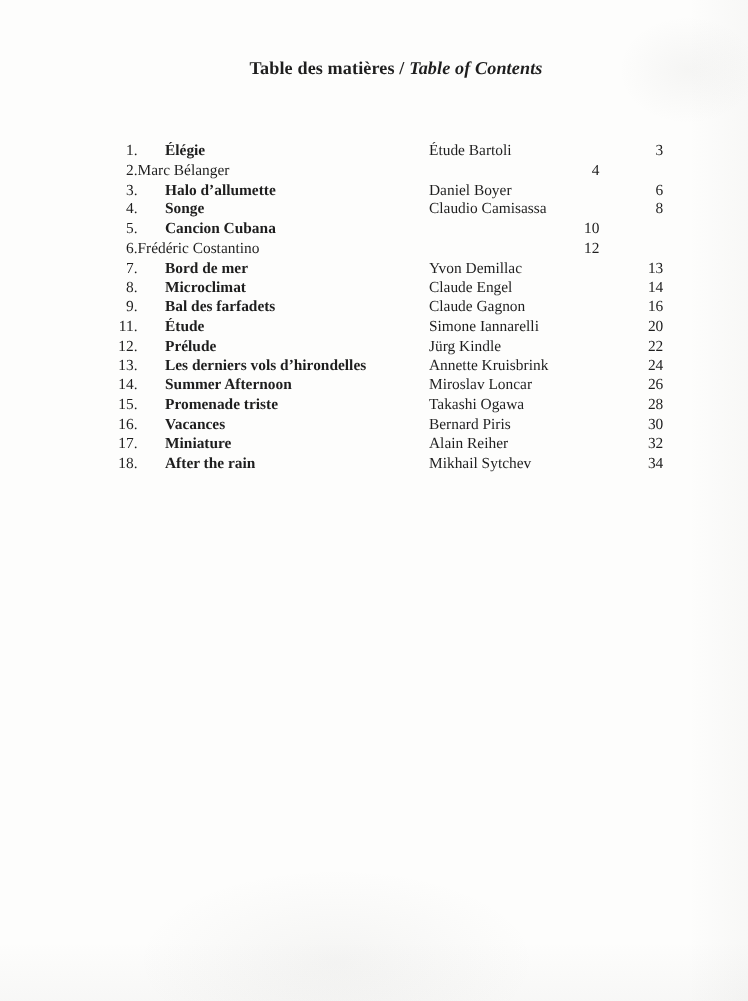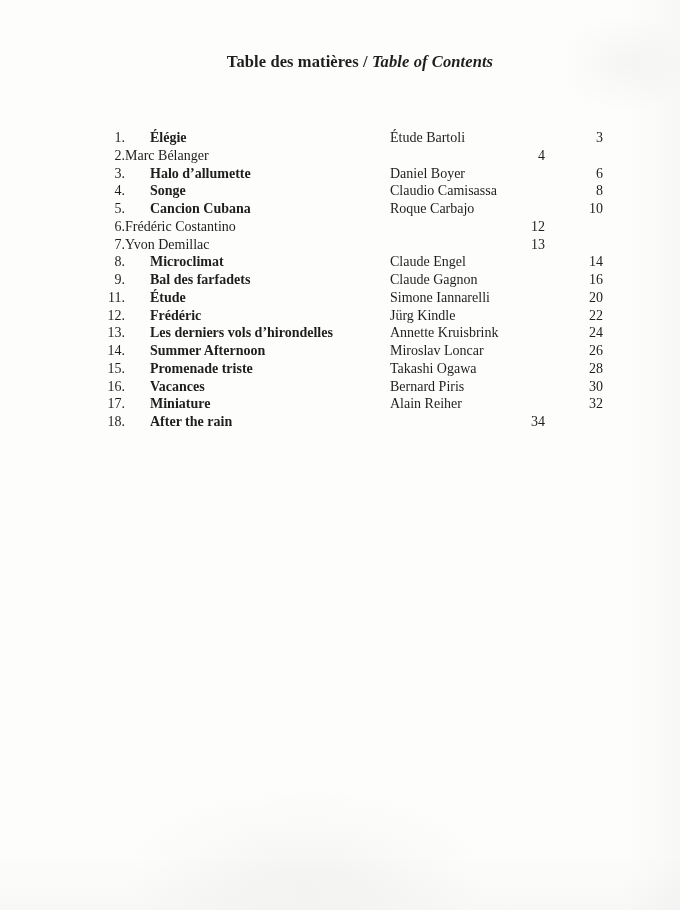--- a/index.html
+++ b/index.html
@@ -100,32 +100,32 @@
   <div class="toc-row">
     <div class="cell-num">4.</div>
     <div class="cell-title">Songe</div>
     <div class="cell-composer">Claudio Camisassa</div>
     <div class="cell-page">8</div>
   </div>
 
   <div class="toc-row">
     <div class="cell-num">5.</div>
     <div class="cell-title">Cancion Cubana</div>
-    <div class="cell-composer">Roque Carbajo</div>
     <div class="cell-page">10</div>
   </div>
 
   <div class="toc-row">
     <div class="cell-num">6.</div>
     <div class="cell-composer">Frédéric Costantino</div>
     <div class="cell-page">12</div>
   </div>
 
   <div class="toc-row">
     <div class="cell-num">7.</div>
+    <div class="cell-title">Bord de mer</div>
     <div class="cell-composer">Yvon Demillac</div>
     <div class="cell-page">13</div>
   </div>
 
   <div class="toc-row">
     <div class="cell-num">8.</div>
     <div class="cell-title">Microclimat</div>
     <div class="cell-composer">Claude Engel</div>
     <div class="cell-page">14</div>
   </div>
@@ -140,21 +140,21 @@
 
   <div class="toc-row">
     <div class="cell-num">11.</div>
     <div class="cell-title">Étude</div>
     <div class="cell-composer">Simone Iannarelli</div>
     <div class="cell-page">20</div>
   </div>
 
   <div class="toc-row">
     <div class="cell-num">12.</div>
-    <div class="cell-title">Frédéric</div>
+    <div class="cell-title">Prélude</div>
     <div class="cell-composer">Jürg Kindle</div>
     <div class="cell-page">22</div>
   </div>
 
   <div class="toc-row">
     <div class="cell-num">13.</div>
     <div class="cell-title">Les derniers vols d’hirondelles</div>
     <div class="cell-composer">Annette Kruisbrink</div>
     <div class="cell-page">24</div>
   </div>
@@ -183,15 +183,16 @@
   <div class="toc-row">
     <div class="cell-num">17.</div>
     <div class="cell-title">Miniature</div>
     <div class="cell-composer">Alain Reiher</div>
     <div class="cell-page">32</div>
   </div>
 
   <div class="toc-row">
     <div class="cell-num">18.</div>
     <div class="cell-title">After the rain</div>
+    <div class="cell-composer">Mikhail Sytchev</div>
     <div class="cell-page">34</div>
   </div>
 </div>
 
 </body></html>

